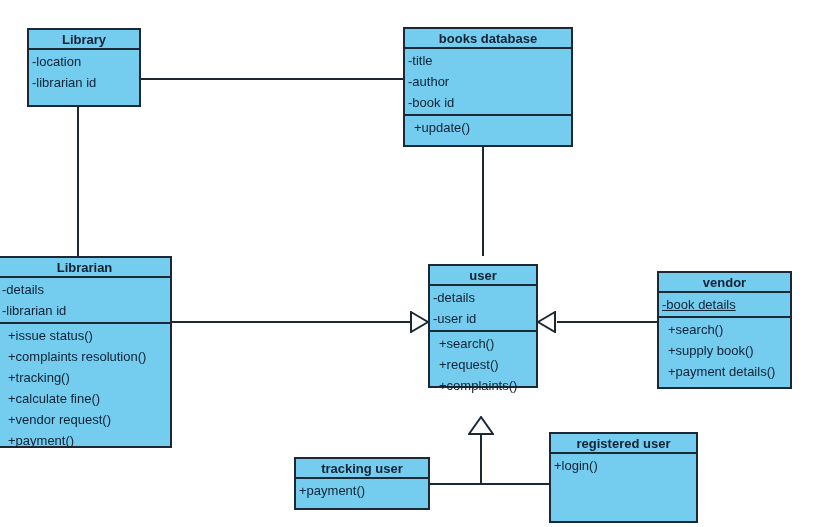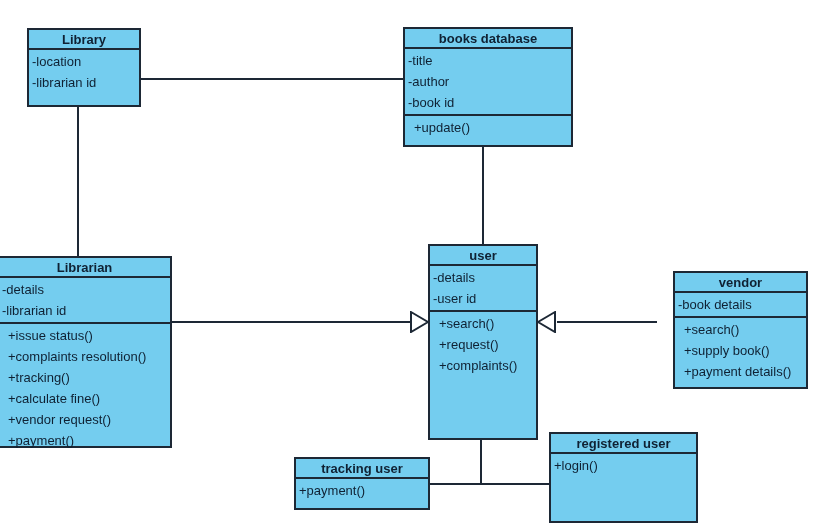--- a/index.html
+++ b/index.html
@@ -107,36 +107,36 @@
     <div class="uml-section methods">
       <div class="uml-row">+issue status()</div>
       <div class="uml-row">+complaints resolution()</div>
       <div class="uml-row">+tracking()</div>
       <div class="uml-row">+calculate fine()</div>
       <div class="uml-row">+vendor request()</div>
       <div class="uml-row">+payment()</div>
     </div>
   </div>
 
-  <div class="uml-box" style="left:428px;top:244px;width:110px;height:196px;">
+  <div class="uml-box" style="left:428px;top:264px;width:110px;height:124px;">
     <div class="uml-title">user</div>
     <div class="uml-section attrs" style="height:43px;">
       <div class="uml-row">-details</div>
       <div class="uml-row">-user id</div>
     </div>
     <div class="uml-section methods">
       <div class="uml-row">+search()</div>
       <div class="uml-row">+request()</div>
       <div class="uml-row">+complaints()</div>
     </div>
   </div>
 
-  <div class="uml-box" style="left:657px;top:271px;width:135px;height:118px;margin-left:16px;">
+  <div class="uml-box" style="left:657px;top:271px;width:135px;height:118px;">
     <div class="uml-title">vendor</div>
-    <div class="uml-section attrs" style="height:22px;">
+    <div class="uml-section attrs" style="height:22px;text-decoration:underline;">
       <div class="uml-row">-book details</div>
     </div>
     <div class="uml-section methods">
       <div class="uml-row">+search()</div>
       <div class="uml-row">+supply book()</div>
       <div class="uml-row">+payment details()</div>
     </div>
   </div>
 
   <div class="uml-box" style="left:294px;top:457px;width:136px;height:53px;">

